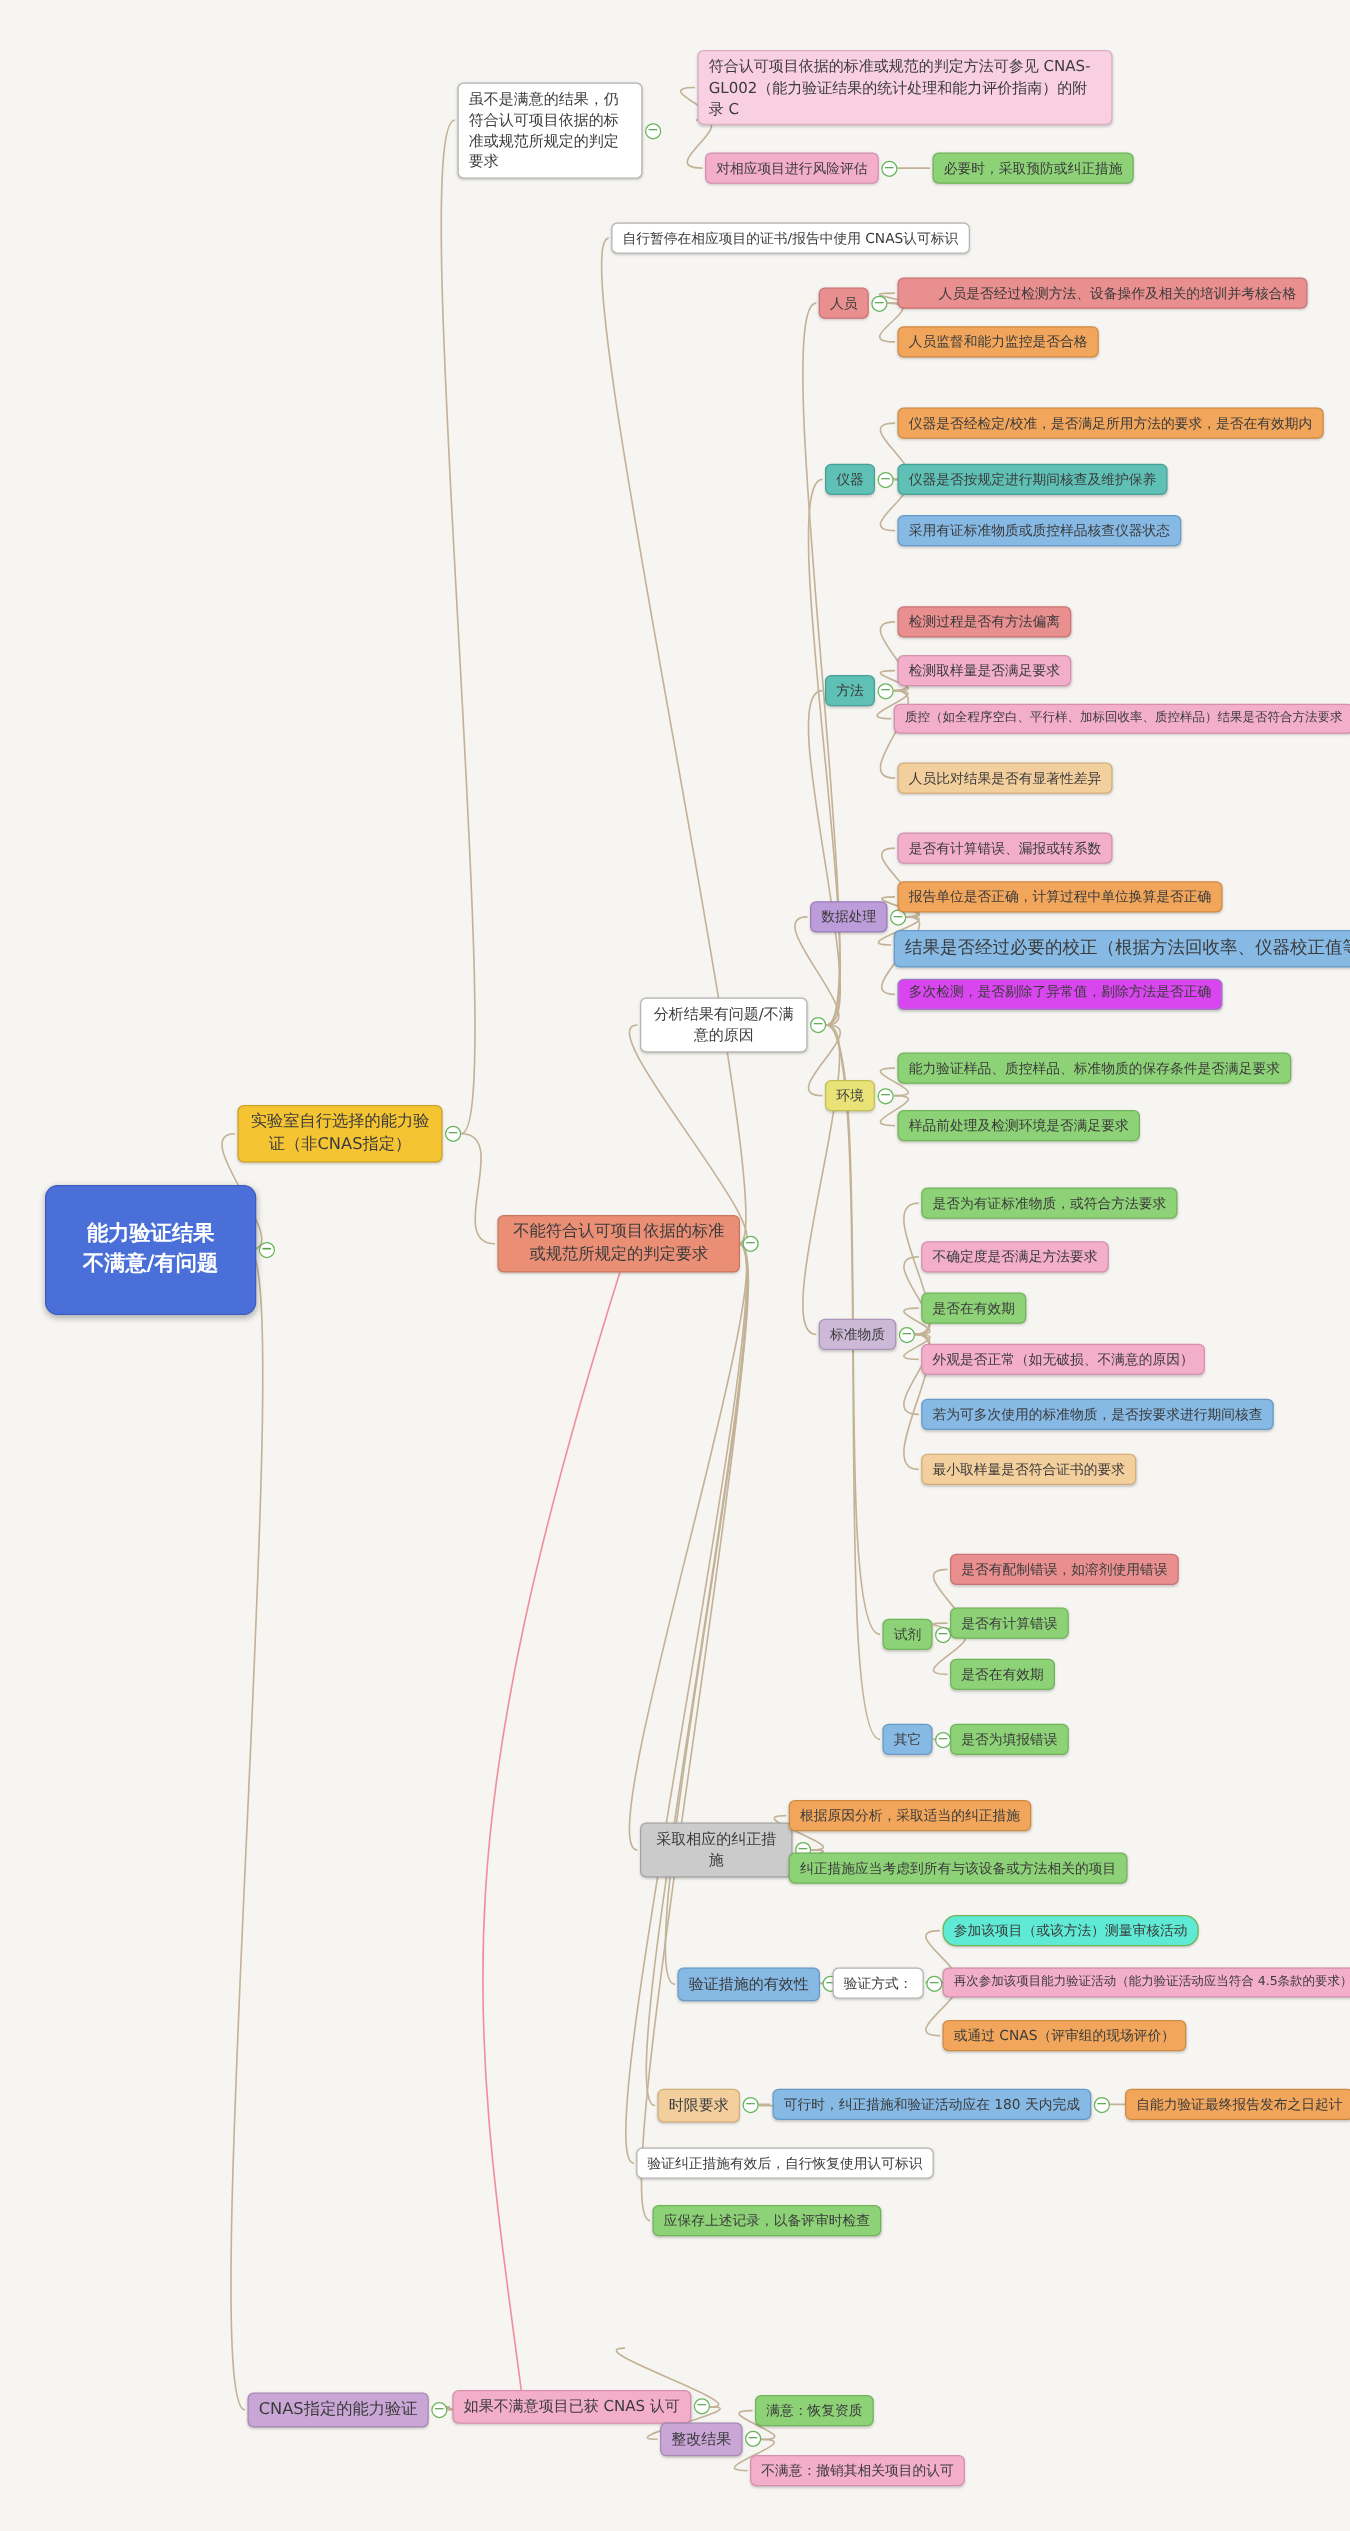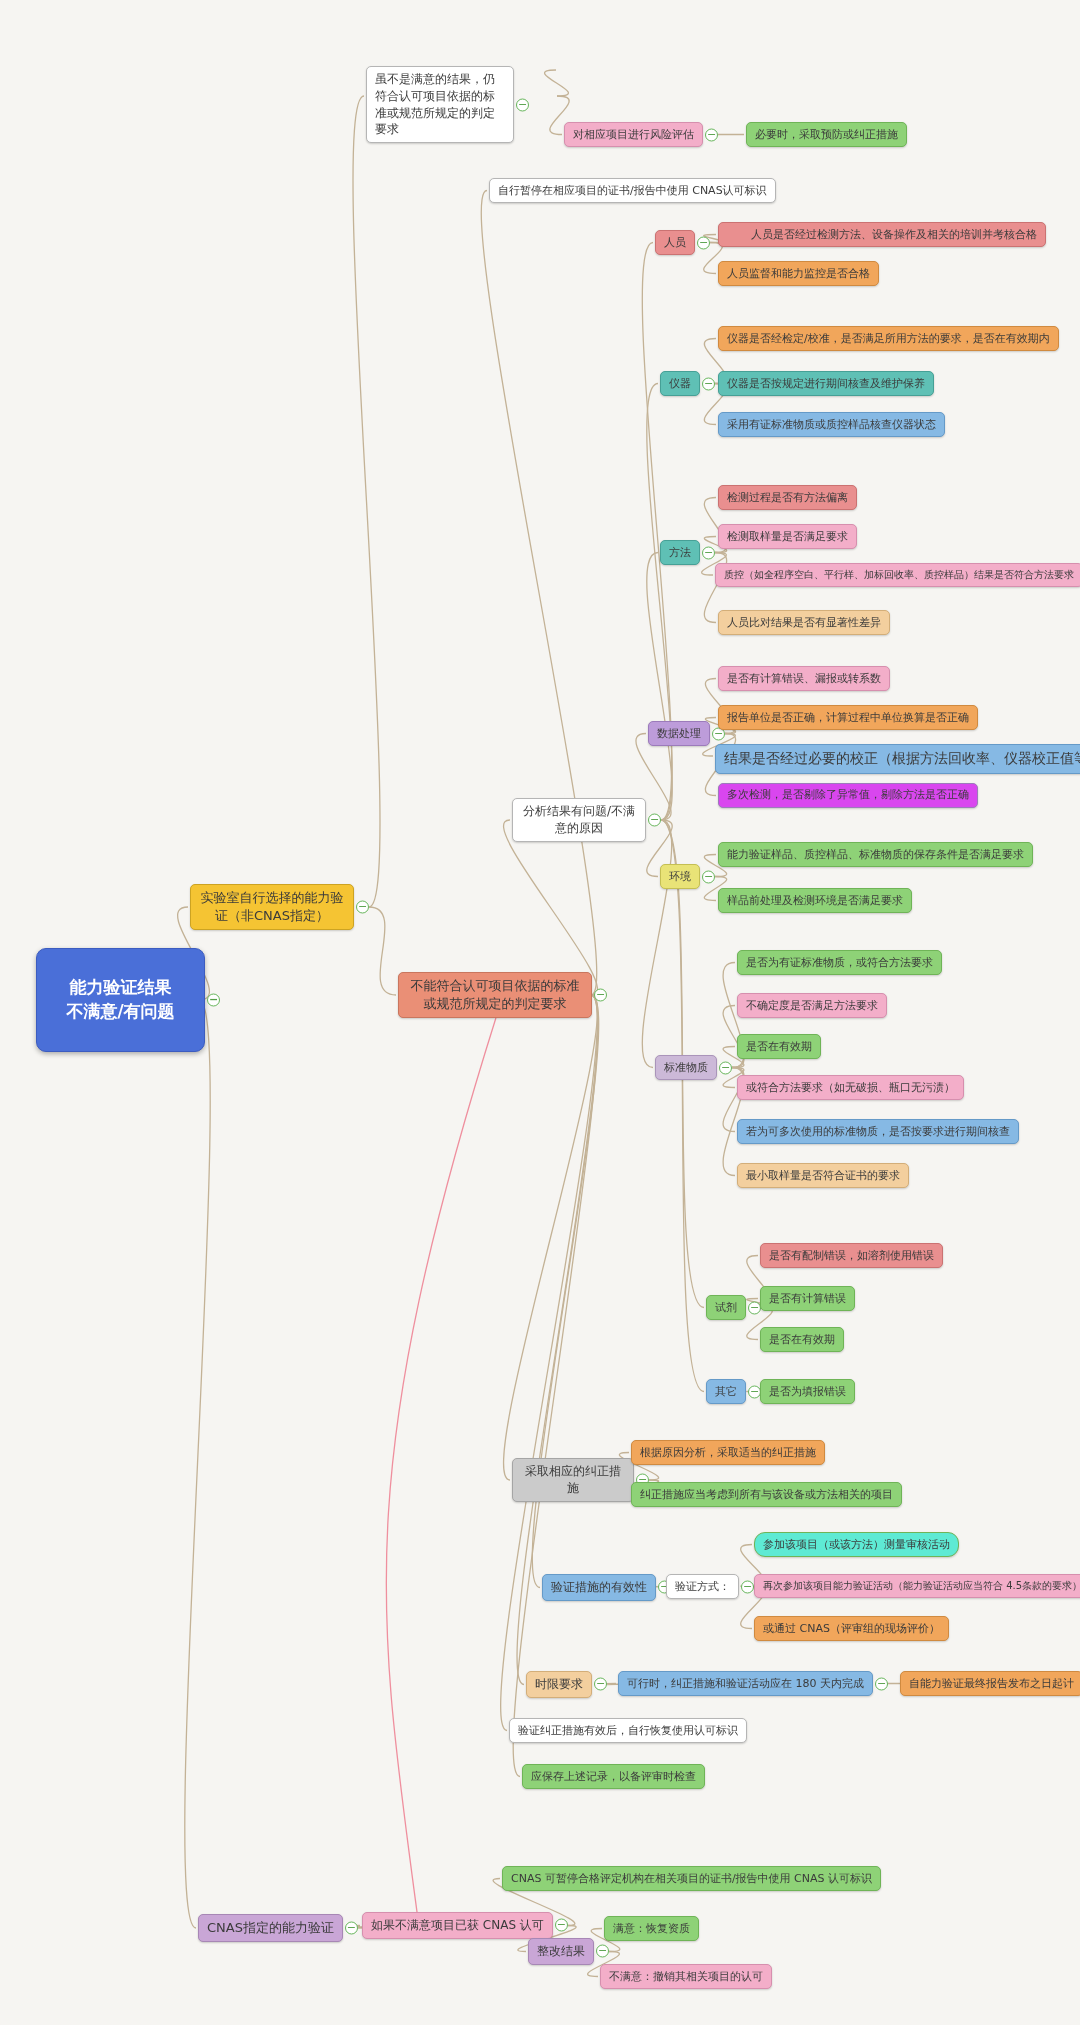--- a/index.html
+++ b/index.html
@@ -88,20 +88,21 @@
       <path d="M 568 1925.5 C 608 1925.5, 460 1878.5, 500 1878.5" fill="none" stroke="#c3b296" stroke-width="1.3"></path>
       <path d="M 568 1925.5 C 608 1925.5, 486 1951.5, 526 1951.5" fill="none" stroke="#c3b296" stroke-width="1.3"></path>
       <path d="M 609 1951.5 C 649 1951.5, 562 1928.5, 602 1928.5" fill="none" stroke="#c3b296" stroke-width="1.3"></path>
       <path d="M 609 1951.5 C 649 1951.5, 558 1976.5, 598 1976.5" fill="none" stroke="#c3b296" stroke-width="1.3"></path>
       <path d="M 495.9 1018 C 353 1472, 377 1612, 417 1912" fill="none" stroke="#ef8f9e" stroke-width="1.3"></path>
     </svg>
 <div class="node root-node" style="background: rgb(74, 111, 216); border-color: rgb(60, 92, 192); color: rgb(255, 255, 255); left: 36px; top: 948px; width: 169px; font-size: 17px; text-align: center;"><span>能力验证结果
 不满意/有问题</span><span class="toggle">−</span></div>
     <div class="node" style="background: rgb(245, 196, 51); border-color: rgb(205, 163, 34); left: 190px; top: 884px; width: 164px; font-size: 13px; text-align: center;"><span>实验室自行选择的能力验证（非CNAS指定）</span><span class="toggle">−</span></div>
     <div class="node" style="background: rgb(255, 255, 255); border-color: rgb(181, 181, 181); left: 366px; top: 66px; width: 148px; font-size: 12px;"><span>虽不是满意的结果，仍符合认可项目依据的标准或规范所规定的判定要求</span><span class="toggle">−</span></div>
+    <div class="node" style="background: rgb(248, 208, 226); border-color: rgb(220, 172, 194); left: 558px; top: 40px; width: 332px; font-size: 12px;"><span>符合认可项目依据的标准或规范的判定方法可参见 CNAS-GL002（能力验证结果的统计处理和能力评价指南）的附录 C</span></div>
     <div class="node" style="background: rgb(243, 174, 201); border-color: rgb(214, 143, 174); left: 564px; top: 122px; white-space: nowrap;"><span>对相应项目进行风险评估</span><span class="toggle">−</span></div>
     <div class="node" style="background: rgb(142, 210, 119); border-color: rgb(111, 180, 87); left: 746px; top: 122px; white-space: nowrap;"><span>必要时，采取预防或纠正措施</span></div>
     <div class="node" style="background: rgb(234, 143, 118); border-color: rgb(201, 118, 94); left: 398px; top: 972px; width: 194px; font-size: 13px; text-align: center;"><span>不能符合认可项目依据的标准或规范所规定的判定要求</span><span class="toggle">−</span></div>
     <div class="node" style="background: rgb(255, 255, 255); border-color: rgb(181, 181, 181); left: 489px; top: 178px; white-space: nowrap;"><span>自行暂停在相应项目的证书/报告中使用 CNAS认可标识</span></div>
     <div class="node" style="background: rgb(255, 255, 255); border-color: rgb(181, 181, 181); left: 512px; top: 798px; width: 134px; font-size: 12px; text-align: center;"><span>分析结果有问题/不满意的原因</span><span class="toggle">−</span></div>
     <div class="node" style="background: rgb(233, 143, 143); border-color: rgb(203, 114, 114); left: 655px; top: 230px; white-space: nowrap;"><span>人员</span><span class="toggle">−</span></div>
     <div class="node" style="background: rgb(233, 143, 143); border-color: rgb(203, 114, 114); left: 718px; top: 222px; white-space: nowrap; padding-left: 32px;"><span>人员是否经过检测方法、设备操作及相关的培训并考核合格</span></div>
     <div class="node" style="background: rgb(241, 166, 91); border-color: rgb(208, 138, 64); left: 718px; top: 261px; white-space: nowrap;"><span>人员监督和能力监控是否合格</span></div>
     <div class="node" style="background: rgb(95, 192, 181); border-color: rgb(70, 160, 150); left: 660px; top: 371px; white-space: nowrap;"><span>仪器</span><span class="toggle">−</span></div>
     <div class="node" style="background: rgb(241, 166, 91); border-color: rgb(208, 138, 64); left: 718px; top: 326px; white-space: nowrap;"><span>仪器是否经检定/校准，是否满足所用方法的要求，是否在有效期内</span></div>
@@ -117,21 +118,21 @@
     <div class="node" style="background: rgb(241, 166, 91); border-color: rgb(208, 138, 64); left: 718px; top: 705px; white-space: nowrap;"><span>报告单位是否正确，计算过程中单位换算是否正确</span></div>
     <div class="node" style="background: rgb(134, 185, 228); border-color: rgb(101, 154, 200); left: 715px; top: 744px; white-space: nowrap; font-size: 14px;"><span>结果是否经过必要的校正（根据方法回收率、仪器校正值等），校正是否正确</span></div>
     <div class="node" style="background: #d946ef; border-color: rgb(156, 123, 187); left: 718px; top: 783px; white-space: nowrap; font-family: Liberation Mono, monospace;"><span>多次检测，是否剔除了异常值，剔除方法是否正确</span></div>
     <div class="node" style="background: rgb(233, 227, 119); border-color: rgb(197, 191, 83); left: 660px; top: 864px; white-space: nowrap;"><span>环境</span><span class="toggle">−</span></div>
     <div class="node" style="background: rgb(142, 210, 119); border-color: rgb(111, 180, 87); left: 718px; top: 842px; white-space: nowrap;"><span>能力验证样品、质控样品、标准物质的保存条件是否满足要求</span></div>
     <div class="node" style="background: rgb(142, 210, 119); border-color: rgb(111, 180, 87); left: 718px; top: 888px; white-space: nowrap;"><span>样品前处理及检测环境是否满足要求</span></div>
     <div class="node" style="background: rgb(204, 185, 216); border-color: rgb(170, 148, 186); left: 655px; top: 1055px; white-space: nowrap;"><span>标准物质</span><span class="toggle">−</span></div>
     <div class="node" style="background: rgb(142, 210, 119); border-color: rgb(111, 180, 87); left: 737px; top: 950px; white-space: nowrap;"><span>是否为有证标准物质，或符合方法要求</span></div>
     <div class="node" style="background: rgb(243, 174, 201); border-color: rgb(214, 143, 174); left: 737px; top: 993px; white-space: nowrap;"><span>不确定度是否满足方法要求</span></div>
     <div class="node" style="background: rgb(142, 210, 119); border-color: rgb(111, 180, 87); left: 737px; top: 1034px; white-space: nowrap;"><span>是否在有效期</span></div>
-    <div class="node" style="background: rgb(243, 174, 201); border-color: rgb(214, 143, 174); left: 737px; top: 1075px; white-space: nowrap;"><span>或符合方法要求（如无破损、瓶口无污渍）</span></div>
+    <div class="node" style="background: rgb(243, 174, 201); border-color: rgb(214, 143, 174); left: 737px; top: 1075px; white-space: nowrap;"><span>外观是否正常（如无破损、不满意的原因）</span></div>
     <div class="node" style="background: rgb(134, 185, 228); border-color: rgb(101, 154, 200); left: 737px; top: 1119px; white-space: nowrap;"><span>若为可多次使用的标准物质，是否按要求进行期间核查</span></div>
     <div class="node" style="background: rgb(243, 207, 158); border-color: rgb(211, 174, 121); left: 737px; top: 1163px; white-space: nowrap;"><span>最小取样量是否符合证书的要求</span></div>
     <div class="node" style="background: rgb(142, 210, 119); border-color: rgb(111, 180, 87); left: 706px; top: 1295px; white-space: nowrap;"><span>试剂</span><span class="toggle">−</span></div>
     <div class="node" style="background: rgb(233, 143, 143); border-color: rgb(203, 114, 114); left: 760px; top: 1243px; white-space: nowrap;"><span>是否有配制错误，如溶剂使用错误</span></div>
     <div class="node" style="background: rgb(142, 210, 119); border-color: rgb(111, 180, 87); left: 760px; top: 1286px; white-space: nowrap; text-align: center;"><span>是否有计算错误</span></div>
     <div class="node" style="background: rgb(142, 210, 119); border-color: rgb(111, 180, 87); left: 760px; top: 1327px; white-space: nowrap;"><span>是否在有效期</span></div>
     <div class="node" style="background: rgb(134, 185, 228); border-color: rgb(101, 154, 200); left: 706px; top: 1379px; white-space: nowrap;"><span>其它</span><span class="toggle">−</span></div>
     <div class="node" style="background: rgb(142, 210, 119); border-color: rgb(111, 180, 87); left: 760px; top: 1379px; white-space: nowrap;"><span>是否为填报错误</span></div>
     <div class="node" style="background: rgb(203, 203, 203); border-color: rgb(165, 165, 165); left: 512px; top: 1458px; width: 122px; font-size: 12px; text-align: center;"><span>采取相应的纠正措施</span><span class="toggle">−</span></div>
     <div class="node" style="background: rgb(241, 166, 91); border-color: rgb(208, 138, 64); left: 631px; top: 1440px; white-space: nowrap;"><span>根据原因分析，采取适当的纠正措施</span></div>
@@ -141,17 +142,16 @@
     <div class="node" style="background: #5eead4; border-color: rgb(111, 180, 87); left: 754px; top: 1532px; white-space: nowrap; border-radius: 11px;"><span>参加该项目（或该方法）测量审核活动</span></div>
     <div class="node" style="background: rgb(243, 174, 201); border-color: rgb(214, 143, 174); left: 754px; top: 1574px; white-space: nowrap; font-size: 10px;"><span>再次参加该项目能力验证活动（能力验证活动应当符合 4.5条款的要求）</span></div>
     <div class="node" style="background: rgb(241, 166, 91); border-color: rgb(208, 138, 64); left: 754px; top: 1616px; white-space: nowrap;"><span>或通过 CNAS（评审组的现场评价）</span></div>
     <div class="node" style="background: rgb(243, 207, 158); border-color: rgb(211, 174, 121); left: 526px; top: 1671px; white-space: nowrap; font-size: 12px;"><span>时限要求</span><span class="toggle">−</span></div>
     <div class="node" style="background: rgb(134, 185, 228); border-color: rgb(101, 154, 200); left: 618px; top: 1671px; white-space: nowrap;"><span>可行时，纠正措施和验证活动应在 180 天内完成</span><span class="toggle">−</span></div>
     <div class="node" style="background: rgb(241, 166, 91); border-color: rgb(208, 138, 64); left: 900px; top: 1671px; white-space: nowrap;"><span>自能力验证最终报告发布之日起计</span></div>
     <div class="node" style="background: rgb(255, 255, 255); border-color: rgb(181, 181, 181); left: 509px; top: 1718px; white-space: nowrap;"><span>验证纠正措施有效后，自行恢复使用认可标识</span></div>
     <div class="node" style="background: rgb(142, 210, 119); border-color: rgb(111, 180, 87); left: 522px; top: 1764px; white-space: nowrap;"><span>应保存上述记录，以备评审时检查</span></div>
     <div class="node" style="background: rgb(201, 166, 214); border-color: rgb(167, 135, 181); left: 198px; top: 1914px; white-space: nowrap; font-size: 13px;"><span>CNAS指定的能力验证</span><span class="toggle">−</span></div>
     <div class="node" style="background: rgb(243, 174, 201); border-color: rgb(214, 143, 174); left: 362px; top: 1912px; white-space: nowrap; font-size: 12px;"><span>如果不满意项目已获 CNAS 认可</span><span class="toggle">−</span></div>
-    <div class="node" style="background: rgb(142, 210, 119); border-color: rgb(111, 180, 87); left: 502px; top: 1866px; white-space: nowrap;"><span>CNAS 可暂停合格评定机构在相关项目的证书/报告中使用 CNAS 认可标识</span></div>
     <div class="node" style="background: rgb(201, 166, 214); border-color: rgb(167, 135, 181); left: 528px; top: 1938px; white-space: nowrap; font-size: 12px;"><span>整改结果</span><span class="toggle">−</span></div>
     <div class="node" style="background: rgb(142, 210, 119); border-color: rgb(111, 180, 87); left: 604px; top: 1916px; white-space: nowrap;"><span>满意：恢复资质</span></div>
     <div class="node" style="background: rgb(243, 174, 201); border-color: rgb(214, 143, 174); left: 600px; top: 1964px; white-space: nowrap;"><span>不满意：撤销其相关项目的认可</span></div>
   </div>
 
 </body></html>

